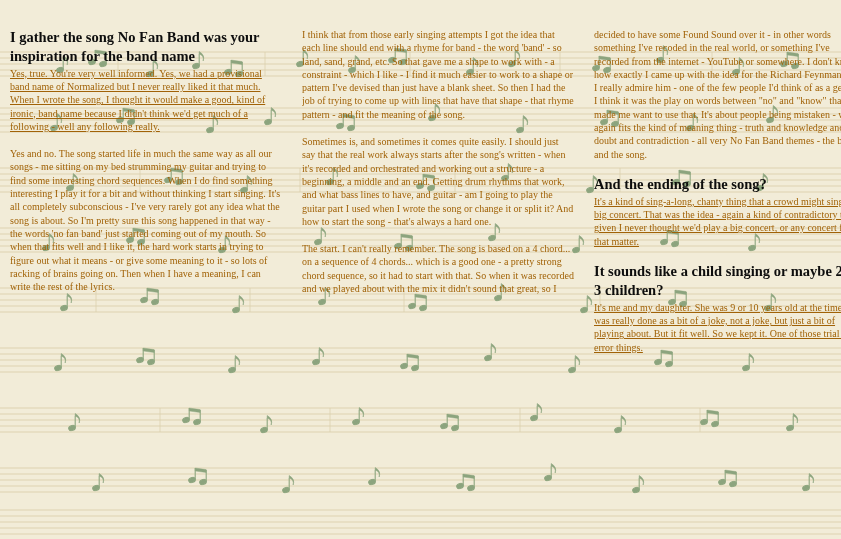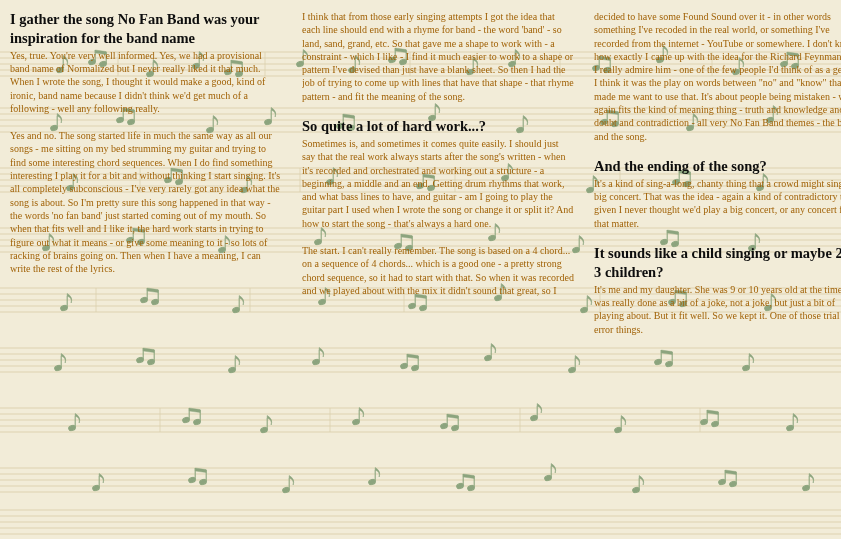--- a/index.html
+++ b/index.html
@@ -34,38 +34,39 @@
     gap: 20px;
     padding: 10px 8px 0 10px;
     box-sizing: border-box;
     height: 539px;
   }
   .column {
     width: 272px;
     flex: 0 0 272px;
     box-sizing: border-box;
     overflow: hidden;
+    margin-top: 18px;
   }
   .q {
     font-family: "Liberation Serif", serif;
     font-weight: bold;
     font-size: 14.5px;
     line-height: 1.30;
     margin: 0 0 1px 0;
     color: #0d0d0d;
   }
   .a {
     font-family: "Liberation Serif", serif;
     font-size: 10px;
     line-height: 1.33;
     margin: 0 0 14px 0;
     color: #a16207;
   }
   .a:last-child { margin-bottom: 0; }
-  .q + .a { margin-top: 1px; }
+  .q + .a { margin-top: 1px; text-decoration: underline; }
   .a + .q { margin-top: 13px; }
 </style>
 </head>
 <body>
 
 <svg id="bg-decor" viewBox="0 0 841 539" xmlns="http://www.w3.org/2000/svg" aria-hidden="true">
   <defs>
     <g id="staff5">
       <line x1="0" y1="0" x2="841" y2="0"></line>
       <line x1="0" y1="6" x2="841" y2="6"></line>
@@ -209,21 +210,20 @@
 </svg>
 
 <div id="columns">
     <div class="column">
       <p class="q">I gather the song No Fan Band was your inspiration for the band name</p>
       <p class="a">Yes, true. You're very well informed. Yes, we had a provisional band name of Normalized but I never really liked it that much. When I wrote the song, I thought it would make a good, kind of ironic, band name because I didn't think we'd get much of a following - well any following really.</p>
       <p class="a">Yes and no. The song started life in much the same way as all our songs - me sitting on my bed strumming my guitar and trying to find some interesting chord sequences. When I do find something interesting I play it for a bit and without thinking I start singing. It's all completely subconscious - I've very rarely got any idea what the song is about. So I'm pretty sure this song happened in that way - the words 'no fan band' just started coming out of my mouth. So when that fits well and I like it, the hard work starts in trying to figure out what it means - or give some meaning to it - so lots of racking of brains going on. Then when I have a meaning, I can write the rest of the lyrics.</p>
     </div>
     <div class="column">
       <p class="a">I think that from those early singing attempts I got the idea that each line should end with a rhyme for band - the word 'band' - so land, sand, grand, etc. So that gave me a shape to work with - a constraint - which I like - I find it much easier to work to a shape or pattern I've devised than just have a blank sheet. So then I had the job of trying to come up with lines that have that shape - that rhyme pattern - and fit the meaning of the song.</p>
-      <p class="q">So quite a lot of hard work...?</p>
       <p class="a">Sometimes is, and sometimes it comes quite easily. I should just say that the real work always starts after the song's written - when it's recorded and orchestrated and working out a structure - a beginning, a middle and an end. Getting drum rhythms that work, and what bass lines to have, and guitar - am I going to play the guitar part I used when I wrote the song or change it or split it? And how to start the song - that's always a hard one.</p>
       <p class="a">The start. I can't really remember. The song is based on a 4 chord... on a sequence of 4 chords... which is a good one - a pretty strong chord sequence, so it had to start with that. So when it was recorded and we played about with the mix it didn't sound that great, so I</p>
     </div>
     <div class="column">
       <p class="a">decided to have some Found Sound over it - in other words something I've recoded in the real world, or something I've recorded from the internet - YouTube or somewhere. I don't know how exactly I came up with the idea for the Richard Feynman clip. I really admire him - one of the few people I'd think of as a genius. I think it was the play on words between "no" and "know" that made me want to use that. It's about people being mistaken - which again fits the kind of meaning thing - truth and knowledge and doubt and contradiction - all very No Fan Band themes - the band - and the song.</p>
       <p class="q">And the ending of the song?</p>
       <p class="a">It's a kind of sing-a-long, chanty thing that a crowd might sing at a big concert. That was the idea - again a kind of contradictory thing, given I never thought we'd play a big concert, or any concert for that matter.</p>
       <p class="q">It sounds like a child singing or maybe 2 or 3 children?</p>
       <p class="a">It's me and my daughter. She was 9 or 10 years old at the time. It was really done as a bit of a joke, not a joke, but just a bit of playing about. But it fit well. So we kept it. One of those trial and error things.</p>
     </div>

